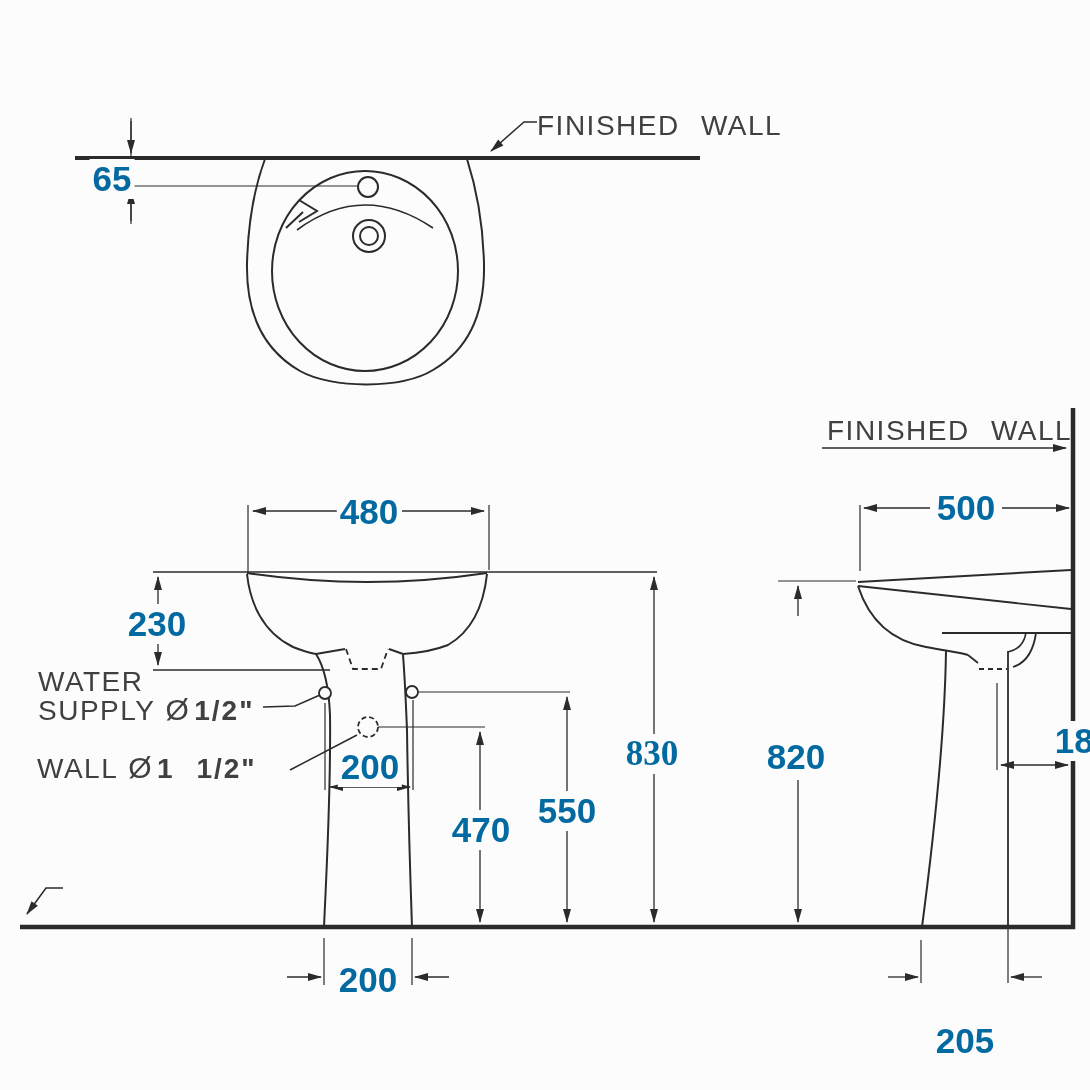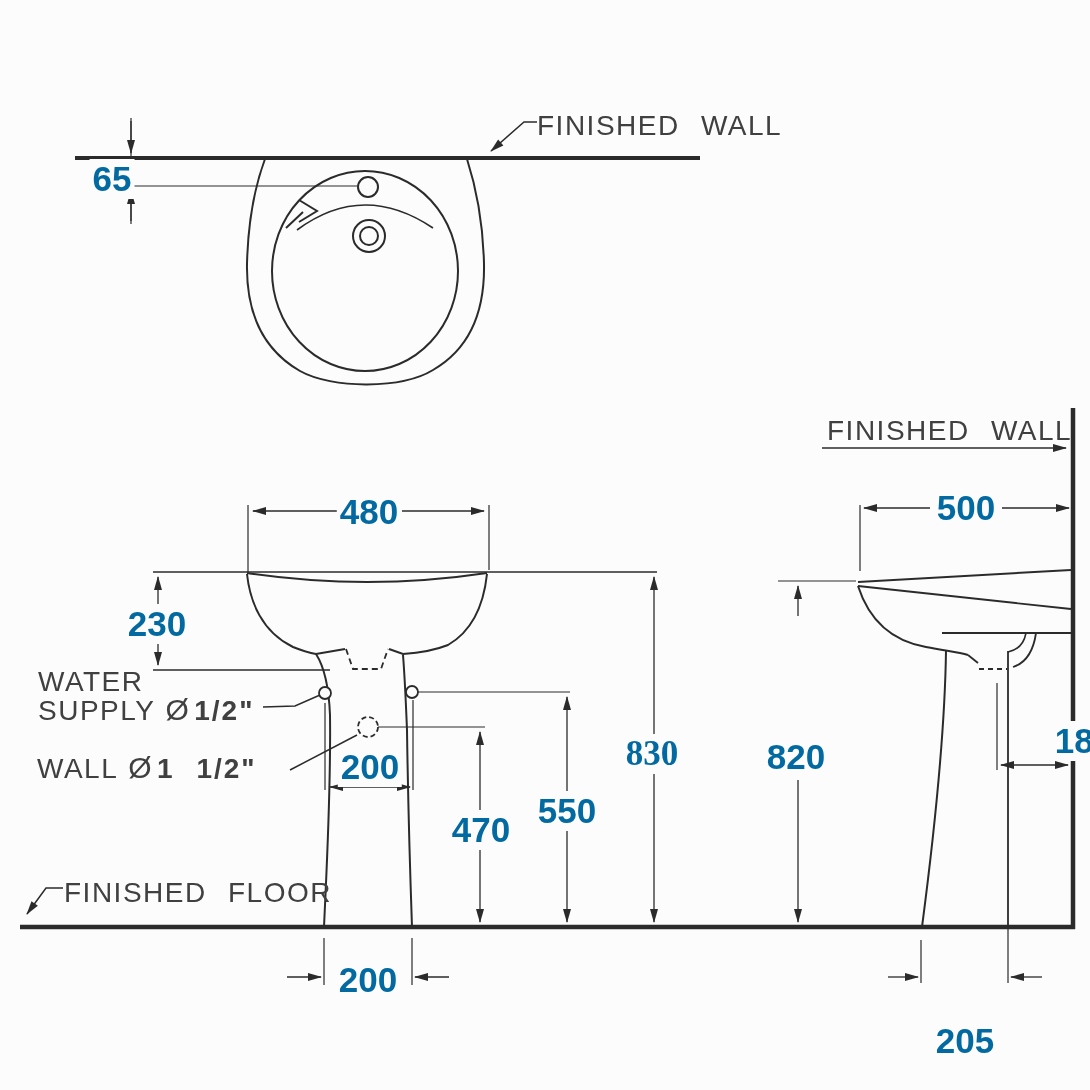--- a/index.html
+++ b/index.html
@@ -166,21 +166,20 @@
   <div class="txt dim" style="left:652px;top:754px;font-family:Liberation Serif, serif;">830</div>
   <div class="txt dim" style="left:368px;top:980px;">200</div>
 
   <div class="txt lbl" style="left:38px;top:666px;">WATER</div>
   <div class="txt lbl" style="left:38px;top:693px;">
     <span>SUPPLY</span><span class="dia">Ø</span><b>1/2"</b>
   </div>
   <div class="txt lbl" style="left:37px;top:751px;">
     <span>WALL</span><span class="dia">Ø</span><b>1 1/2"</b>
   </div>
-  <div class="txt lbl" style="left:64px;top:877px;">FINISHED FLOOR</div>
 
   <div class="txt lbl" style="left:827px;top:415px;">FINISHED WALL</div>
   <div class="txt dim" style="left:966px;top:508px;">500</div>
   <div class="txt dim" style="left:796px;top:757px;">820</div>
   <div class="txt dim" style="left:1040px;top:741px;margin-left:44px;">180</div>
   <div class="txt dim" style="left:965px;top:1025px;margin-top:16px;">205</div>
 
 </div>
 
 </body></html>

